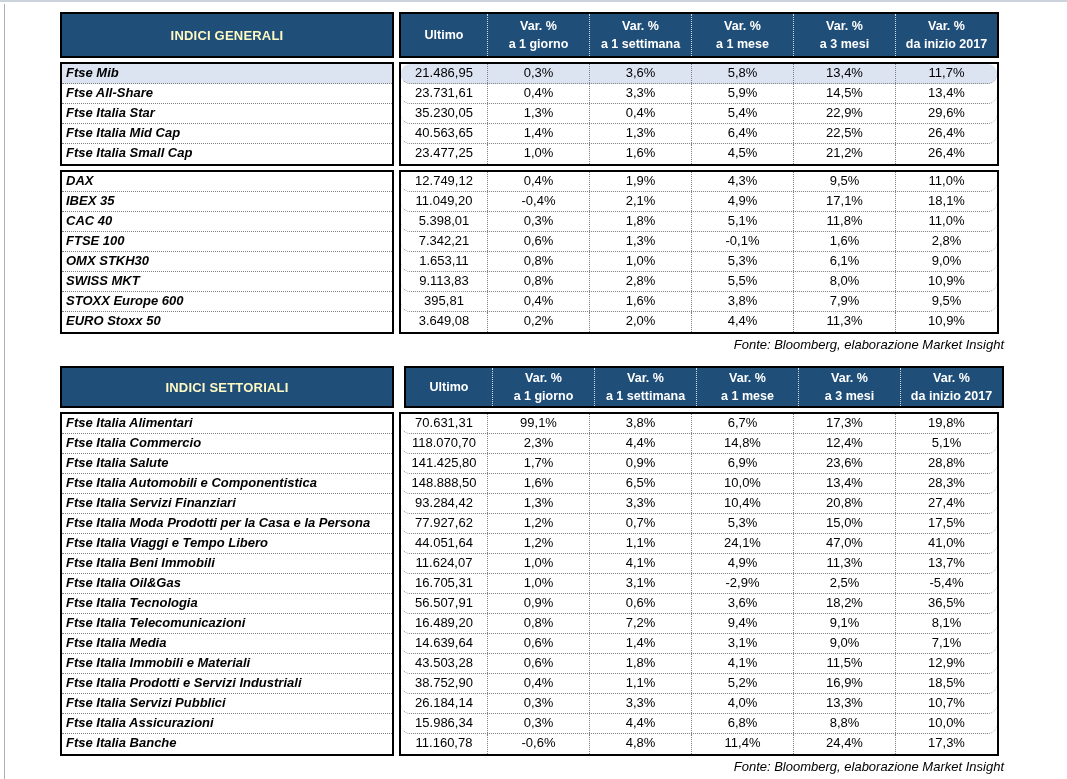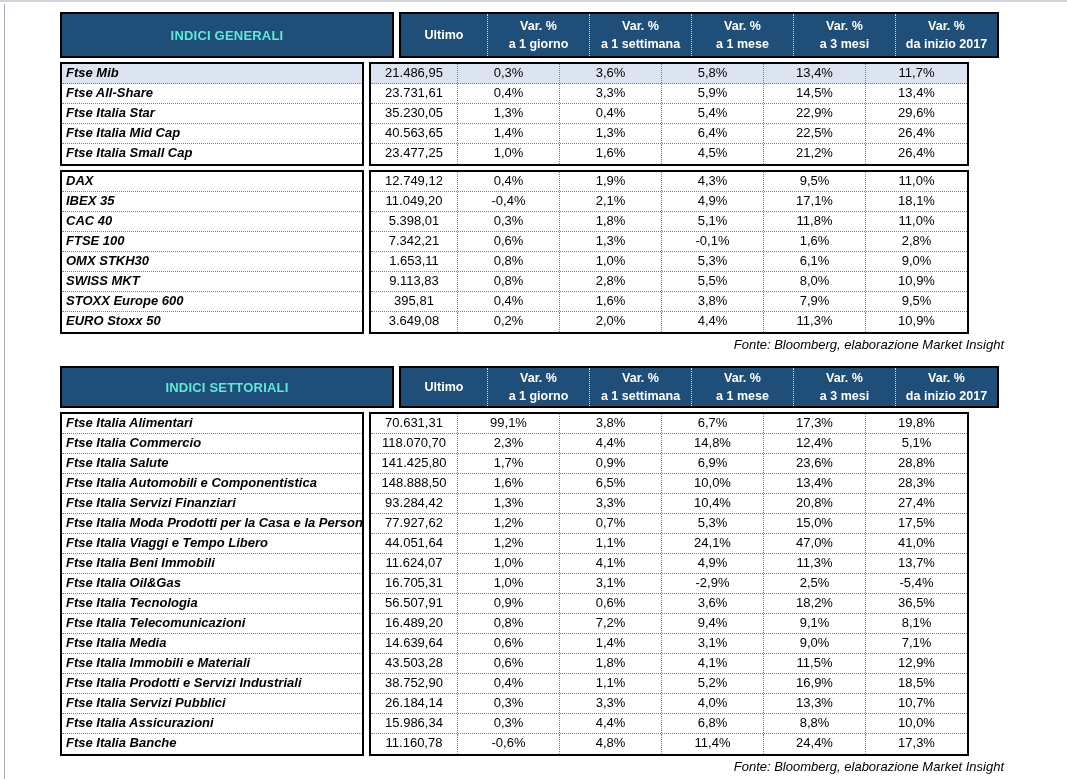--- a/index.html
+++ b/index.html
@@ -8,45 +8,45 @@
     width:1067px; height:779px; position:relative; overflow:hidden;
     font-family:"Liberation Sans","DejaVu Sans",sans-serif; color:#000;
   }
   .frame-top { position:absolute; left:0; top:0; width:1067px; height:2px; background:#cdd3dc; }
   .frame-left { position:absolute; left:4px; top:4px; width:1px; height:775px; background:#aab0ba; }
   .page { position:relative; padding:12px 0 0 60px; }
 
   
   .tbl { width:944px; }
   .hdr { display:flex; gap:5px; height:46px; }
-  .hdr.short { height:42px; }
+  .hdr.short { height:42px;justify-content:space-between; }
   .hdr-label {
-    width:334px; background:var(--blue); color:#5eead4; border:2px solid #000;
+    width:334px; background:var(--blue); color:#fef9c3; border:2px solid #000;
     display:flex; align-items:center; justify-content:center;
     font-weight:bold; font-size:13px; letter-spacing:.2px;
   }
   .hdr-data { display:flex; border:2px solid #000; background:var(--blue); }
   .hcol {
     color:#fff; font-weight:bold; font-size:12.5px; text-align:center;
     display:flex; flex-direction:column; justify-content:center; align-items:center;
     line-height:1.45;
   }
   .hcol.ultimo { width:86px; }
   .hcol.v { width:102px; }
   .hcol + .hcol { border-left:1px dotted rgba(255,255,255,.8); }
 
   .grp { display:flex; gap:5px; margin-top:4px; }
-  .grp-labels { width:304px; border:2px solid #000; background:#fff; }
+  .grp-labels { width:334px; border:2px solid #000; background:#fff; }
   .grp-data { border:2px solid #000; background:#fff; }
   .lrow {
     height:20px; line-height:18px; padding-left:4px;
     font-weight:bold; font-style:italic; font-size:13px; white-space:nowrap; overflow:hidden;
   }
   .lrow:not(:last-child) { border-bottom:1px dotted #7f7f7f; }
-  .drow { display:flex; height:20px; }
+  .drow { display:flex; height:20px;border-radius:9px; }
   .drow:not(:last-child) { border-bottom:1px dotted #7f7f7f; }
   .cell {
     font-size:13px; text-align:center; line-height:18px; white-space:nowrap;
   }
   .cell.ultimo { width:86px; }
   .cell.v { width:102px; }
   .cell.day { font-weight:normal; }
   .cell + .cell { border-left:1px dotted #7f7f7f; }
   .hl { background:var(--hl); }
 

